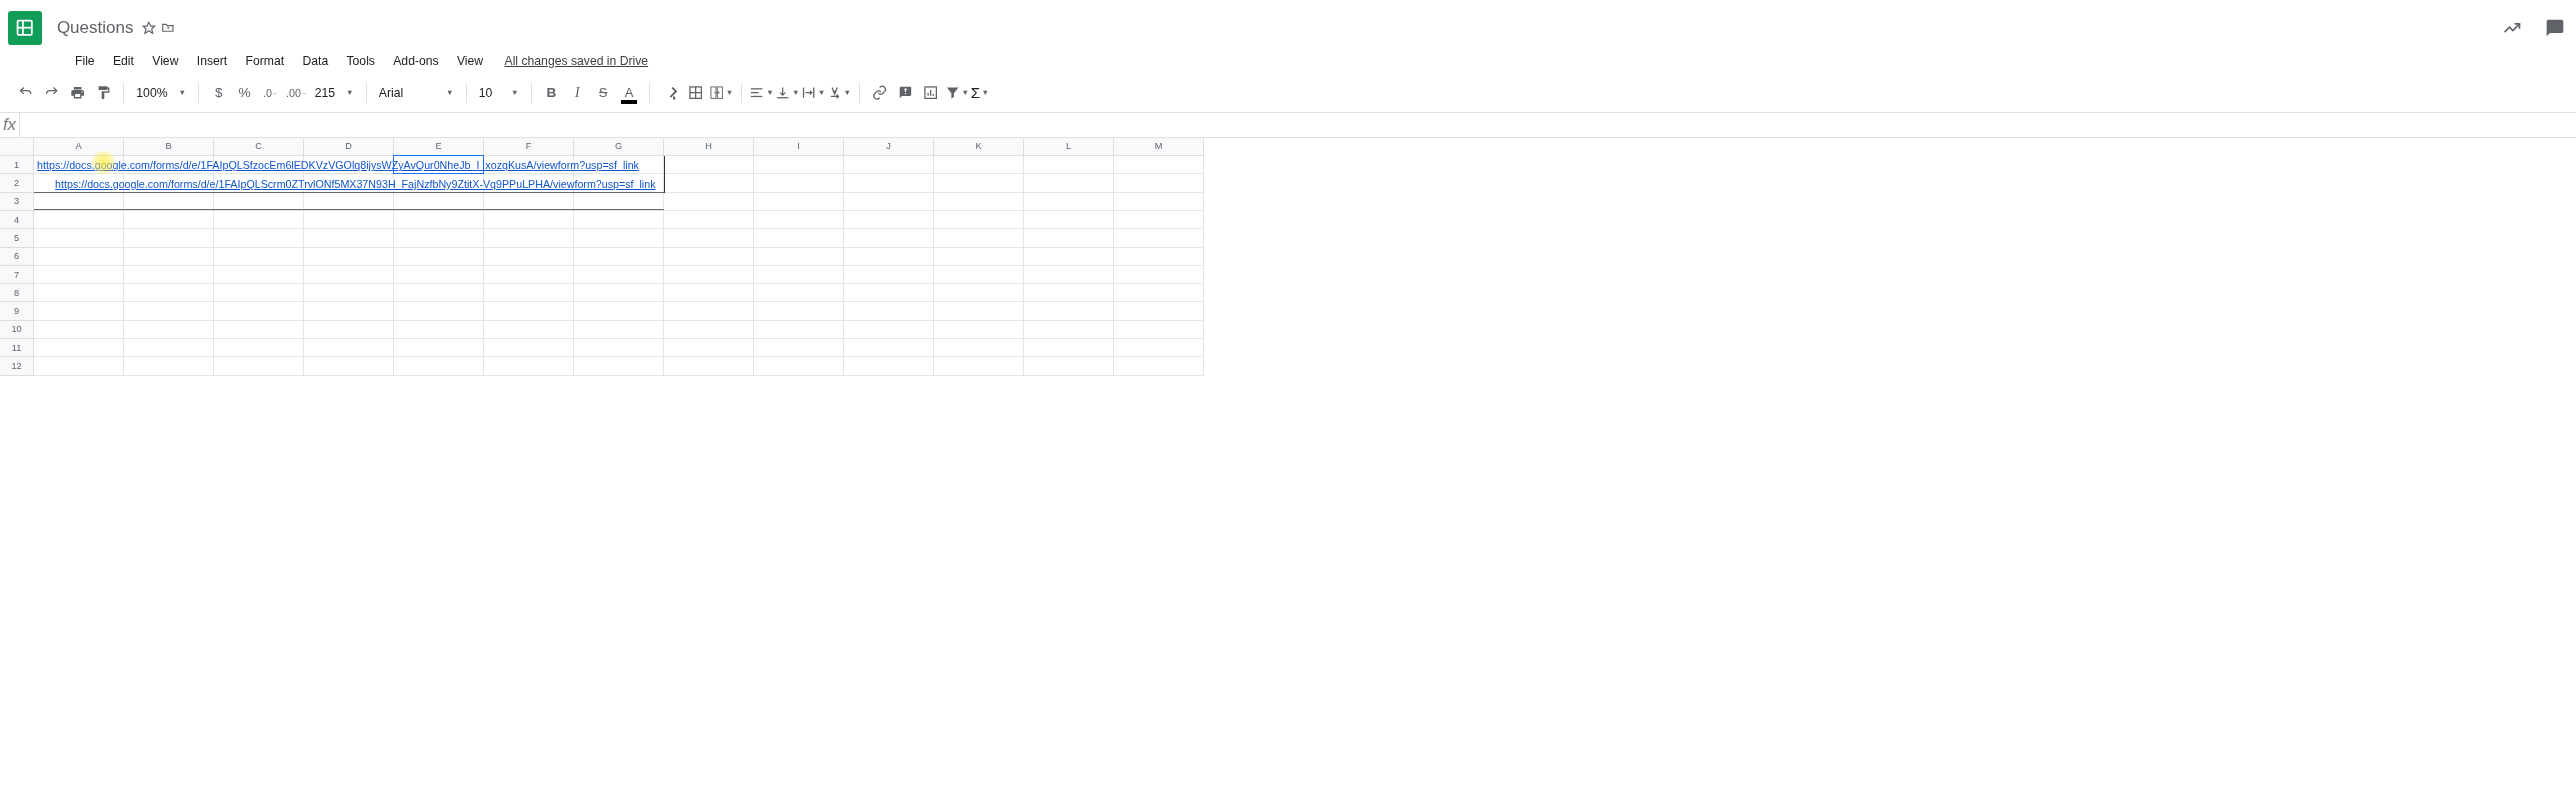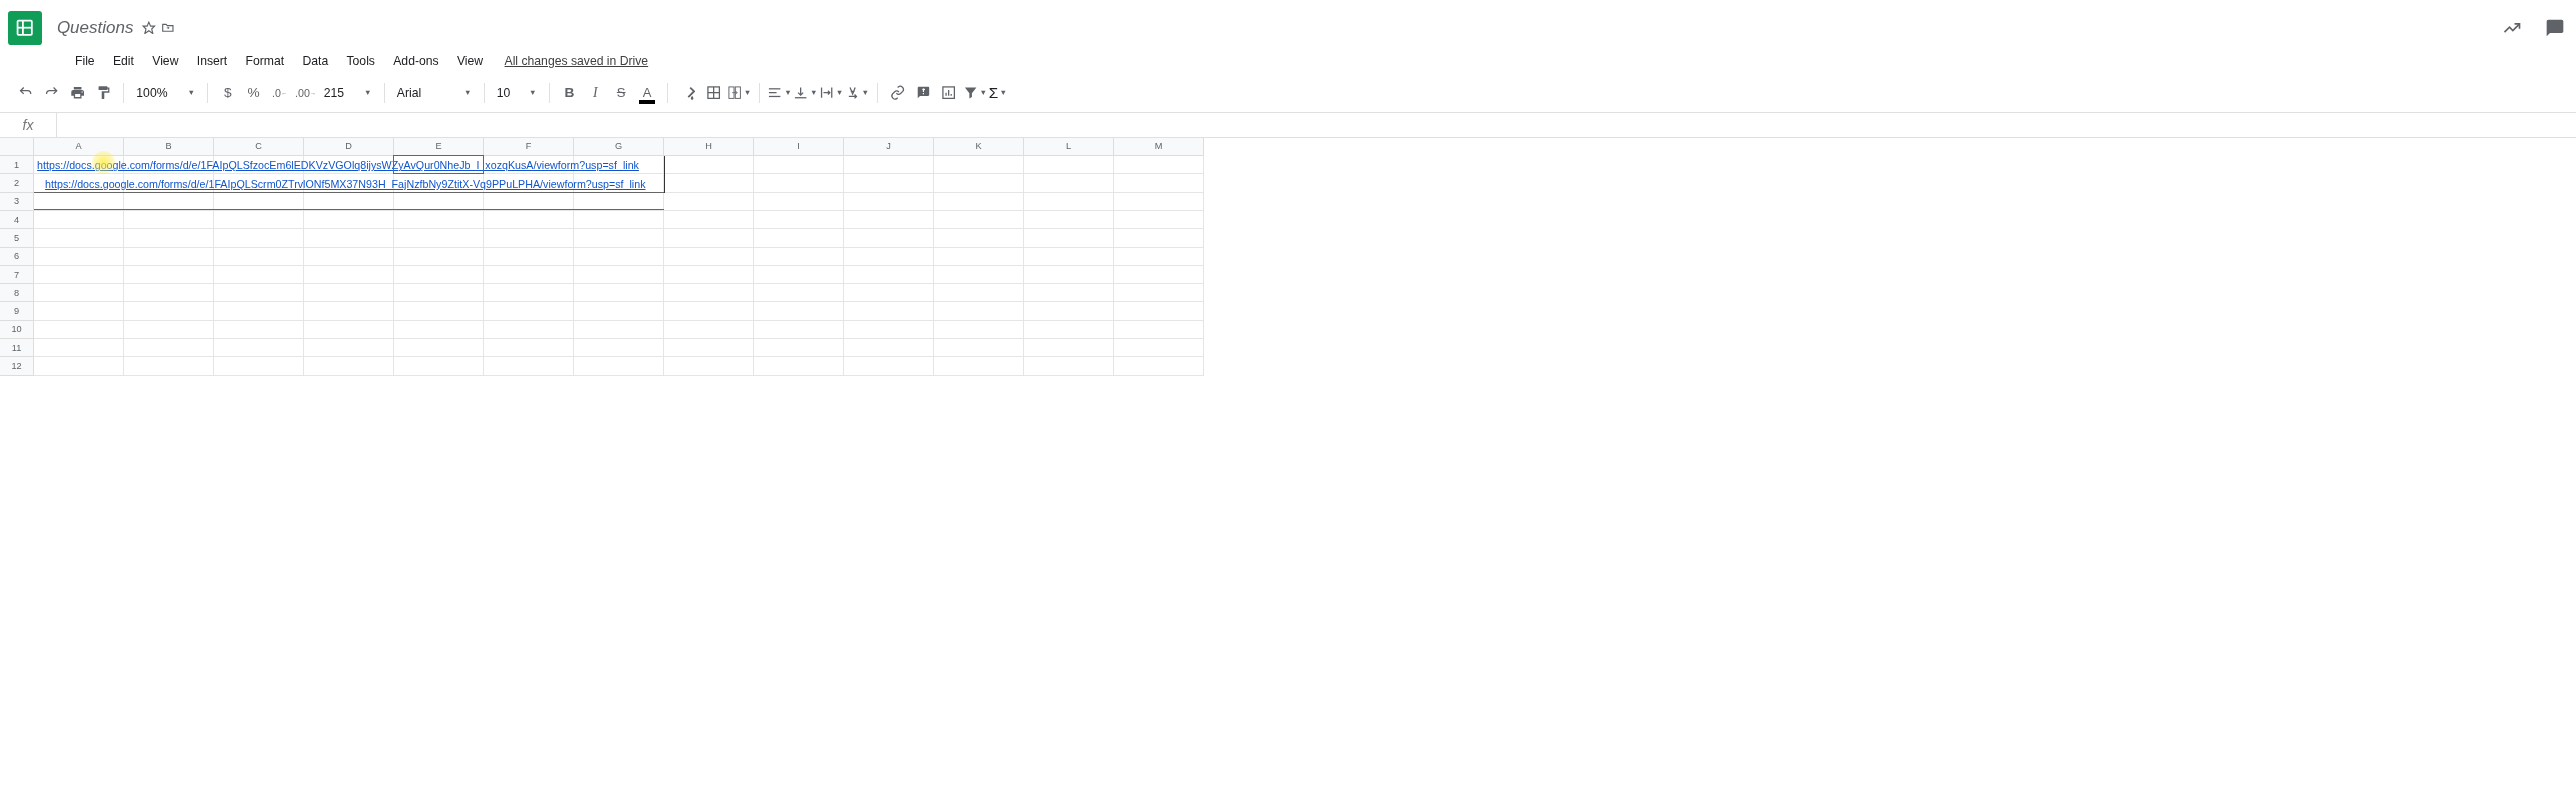--- a/index.html
+++ b/index.html
@@ -2,46 +2,46 @@
 <html style="font-size:12.2px"><head>
 <meta charset="utf-8">
 <style>
   * { box-sizing: border-box; margin: 0; padding: 0; }
   body { font-family: Arial, sans-serif; background: #fff; color: #202124; width: 2576px; }
   
   
   .title-bar { display: flex; align-items: center; padding: 6.1px 7.6px 0 7.6px; height: 49px; }
   .sheets-logo { width: 34px; height: 34px; background: #0f9d58; border-radius: 3.1px; margin-right: 15.3px; display:flex; align-items:center; justify-content:center; }
   .sheets-logo svg { width: 21.4px; height: 21.4px; }
-  .doc-title { font-size: 17px; color: #5f6368; margin-right: 5px; font-style: italic; }
+  .doc-title { font-size: 17px; color: #5f6368; margin-right: 5px; }
   .title-icon { width: 15.3px; height: 15.3px; margin-left: 3.1px; color: #5f6368; display:flex; align-items:center; justify-content:center; }
   .spacer { flex: 1; }
   .right-icon { width: 27.5px; height: 27.5px; margin-left: 15.3px; color: #5f6368; display:flex; align-items:center; justify-content:center; }
   
   
   .menu-bar { display: flex; align-items: center; padding-left: 75px; height: 24.4px; }
   .menu-item { font-size: 12.2px; color: #202124; margin-right: 18.3px; cursor: pointer; }
   .save-status { font-size: 12.2px; color: #404040; text-decoration: underline; margin-left: 3.1px; }
   
   
   .toolbar { display: flex; align-items: center; padding: 0 13.7px; height: 40px; border-bottom: 0.8px solid #e0e0e0; gap: 1.5px; }
   .tool-btn { width: 24.4px; height: 24.4px; display: flex; align-items: center; justify-content: center; color: #5f6368; border-radius: 2.3px; cursor:pointer; }
   .tool-sep { width: 0.8px; height: 20px; background: #e0e0e0; margin: 0 6.1px; }
-  .zoom-select { display: flex; align-items: center; font-size: 12.2px; color: #202124; padding: 0 4.6px; gap:20px;}
+  .zoom-select { display: flex; align-items: center; font-size: 12.2px; color: #202124; padding: 0 4.6px; gap:11px;}
   .font-select { display: flex; align-items: center; font-size: 12.2px; color: #202124; padding: 0 4.6px; width:84px; justify-content:space-between;}
   .size-select { display: flex; align-items: center; font-size: 12.2px; color: #202124; padding: 0 4.6px; width:49px; justify-content:space-between;}
   .dropdown-arrow { font-size: 7.6px; color: #5f6368; }
   .text-color-btn { position:relative; }
   .text-color-bar { position:absolute; bottom:1.5px; left:4.6px; right:4.6px; height:3.1px; background:#000; }
   .tool-combo { display:flex; align-items:center; }
   .tool-combo .dropdown-arrow { margin-left:1.5px; }
   
   
   .formula-bar { display: flex; align-items: center; height: 24.4px; border-bottom: 0.8px solid #e0e0e0; }
-  .fx-label { width: 57px; text-align: center; font-style: italic; font-size: 14px; color: #777; border-right: 0.8px solid #e0e0e0; height: 100%; display:flex; align-items:center; justify-content:center;}
+  .fx-label { width: 20px; text-align: center; font-style: italic; font-size: 17px; color: #777; border-right: 0.8px solid #e0e0e0; height: 100%; display:flex; align-items:center; justify-content:center;}
   .fx-input { flex: 1; height: 100%; border: none; outline: none; padding: 0 6.1px; font-size: 10.7px; }
   
   
   .grid-wrapper { position: relative; }
   .corner { position: absolute; top: 0; left: 0; width: 34px; height: 18.3px; background: #f8f9fa; border-right: 0.8px solid #ddd; border-bottom: 0.8px solid #ddd; }
   .col-headers { position: absolute; top: 0; left: 34px; right: 0; height: 18.3px; display: flex; }
   .col-header { background: #f8f9fa; border-right: 0.8px solid #ddd; border-bottom: 0.8px solid #ddd; display: flex; align-items: center; justify-content: center; font-size: 9.2px; color: #5f6368; width: 90px; flex-shrink:0; }
   .row-headers { position: absolute; top: 18.3px; left: 0; width: 34px; }
   .row-header { height: 18.3px; background: #f8f9fa; border-right: 0.8px solid #ddd; border-bottom: 0.8px solid #ddd; display: flex; align-items: center; justify-content: center; font-size: 9.2px; color: #5f6368; }
   .cells { position: absolute; top: 18.3px; left: 34px; }
@@ -462,21 +462,21 @@
         <div class="cell"></div>
         <div class="cell"></div>
         <div class="cell"></div>
         <div class="cell"></div>
         <div class="cell"></div>
         <div class="cell"></div>
       </div>
     </div>
 
   <a class="cell-link-overflow" style="top:18.3px; left:34px;">https://docs.google.com/forms/d/e/1FAIpQLSfzocEm6lEDKVzVGOlq8ijysWZyAvQur0NheJb_I_xozqKusA/viewform?usp=sf_link</a>
-  <a class="cell-link-overflow" style="top:37px; left:42px;">https://docs.google.com/forms/d/e/1FAIpQLScrm0ZTrvlONf5MX37N93H_FajNzfbNy9ZtitX-Vq9PPuLPHA/viewform?usp=sf_link</a>
+  <a class="cell-link-overflow" style="top:37px; left:52px;">https://docs.google.com/forms/d/e/1FAIpQLScrm0ZTrvlONf5MX37N93H_FajNzfbNy9ZtitX-Vq9PPuLPHA/viewform?usp=sf_link</a>
 
   <div class="overflow-border-right" style="top:18.3px; left:664px; width:0; height:37px;"></div>
   <div class="overflow-border-bottom" style="top:54px; left:34px; width:630px; height:18.3px;"></div>
 
   <div class="active-outline" style="top:17.6px; left:393px; width:91px; height:19px;"></div>
 
   <div class="cursor-highlight" style="top:13.7px; left:92px;"></div>
 </div>
 
 

